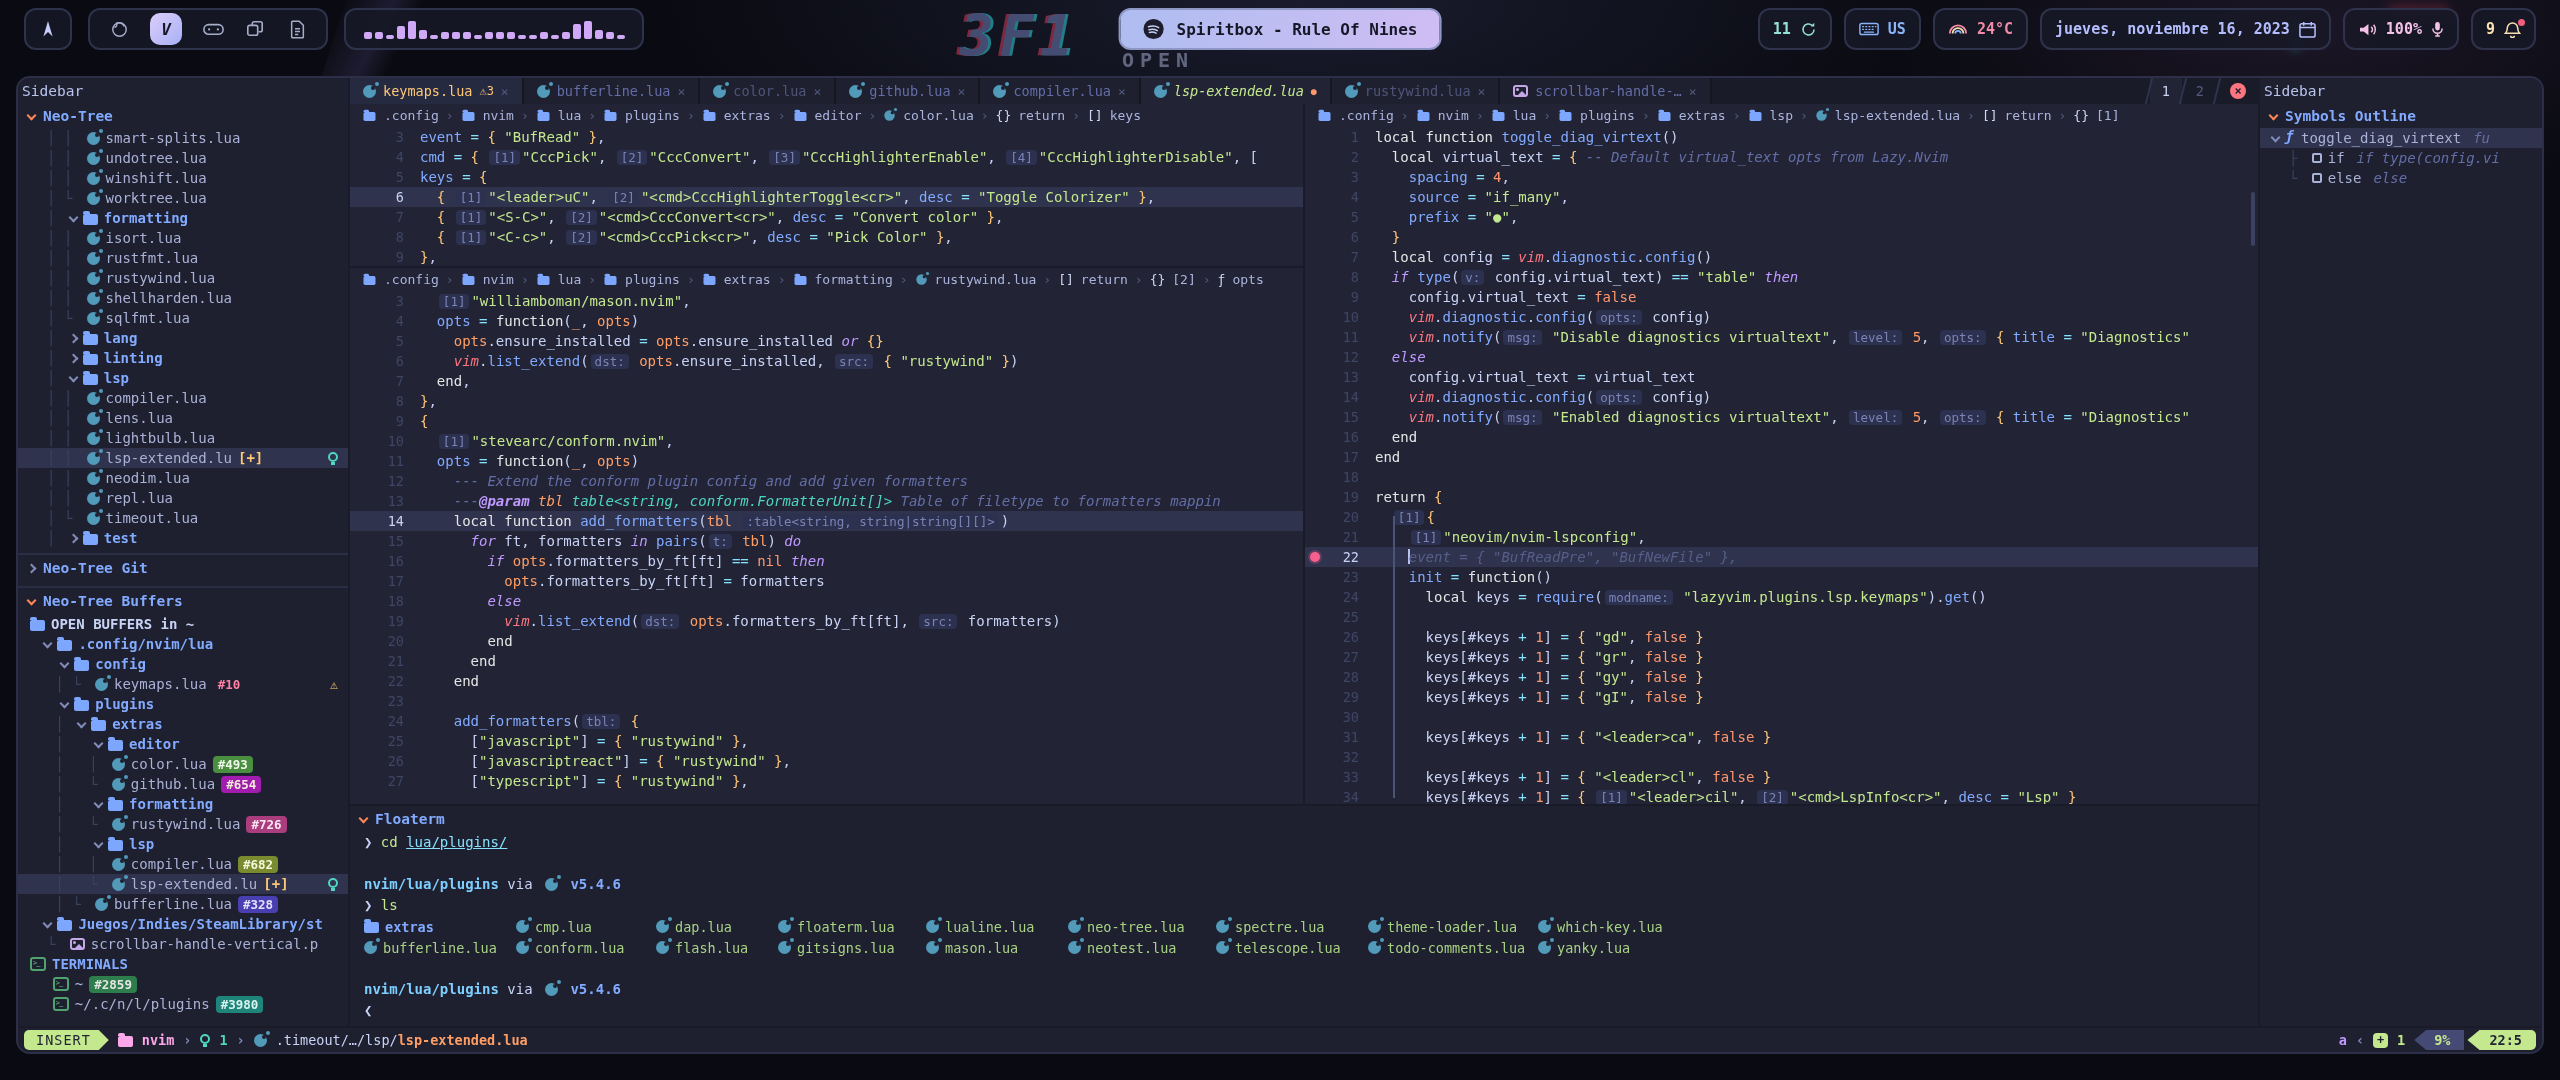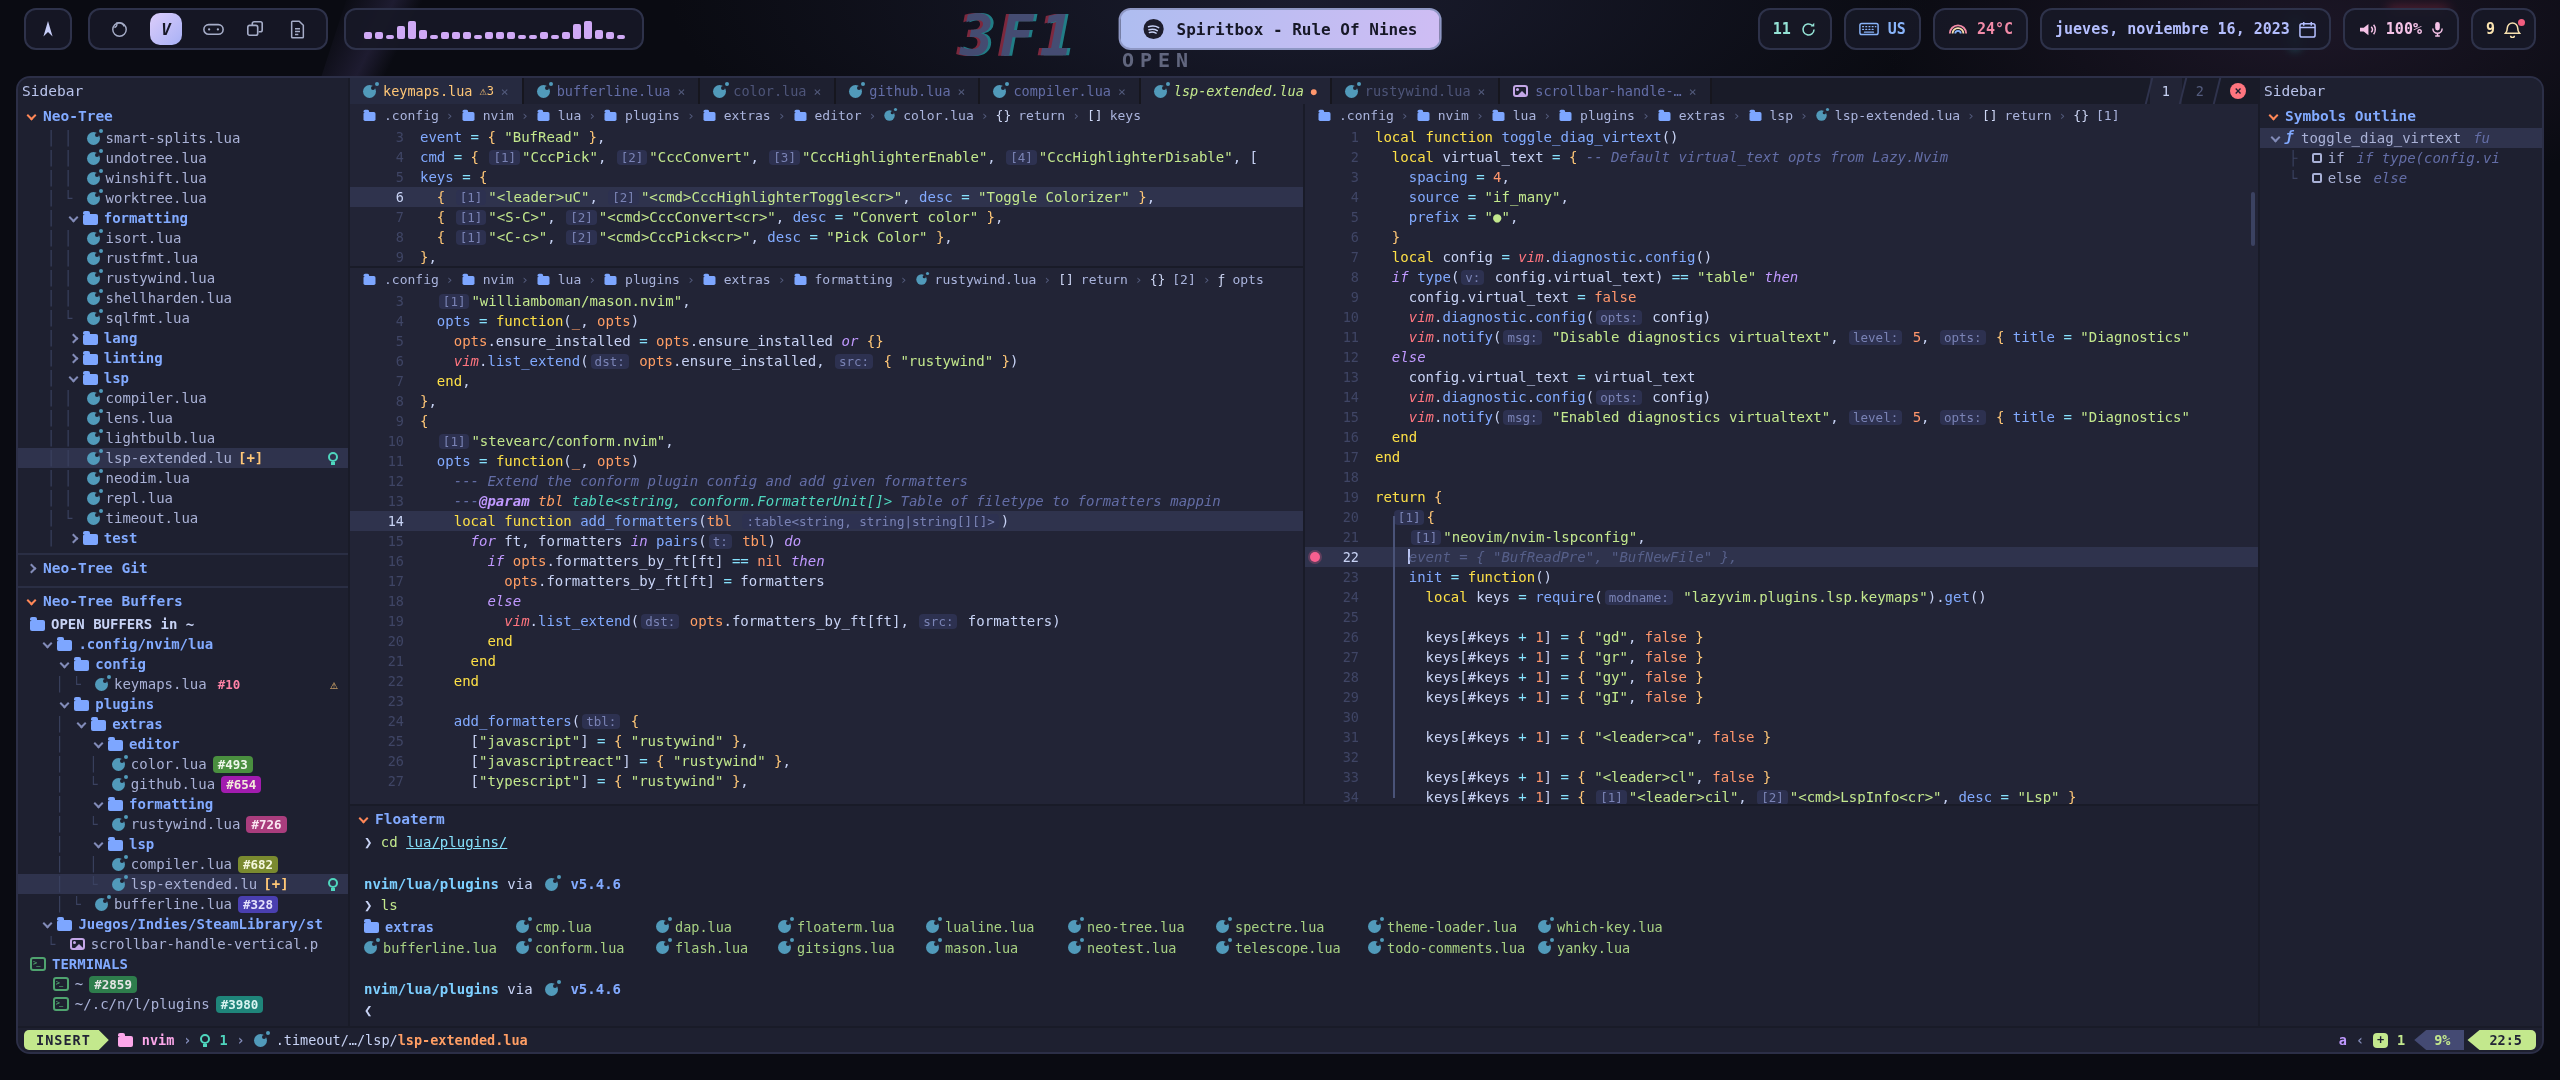--- a/index.html
+++ b/index.html
@@ -94,21 +94,21 @@
   .crumb{height:22px;display:flex;align-items:center;gap:7px;padding:0 12px;font-size:13px;background:#222436;flex:none;overflow:hidden;white-space:nowrap}
   .csep{color:#545c7e}.ctxt{color:#aab4dd}.csym{color:#cdd6f4}
   .crumb .ic{transform:scale(.8)}
   .code{flex:1;overflow:hidden;padding-top:1px}
   .cl{display:flex;height:20px;line-height:20px;white-space:pre}
   .cl.cur{background:#2f334d}
   .cl.cur .ln{color:#c8d3f5}
   .sign{width:20px;display:flex;align-items:center;justify-content:center;flex:none}
   .ln{width:34px;text-align:right;color:#3f4565;margin-right:16px;font-size:13.5px;flex:none}
   .ct{flex:1;overflow:hidden;font-size:14px}
-  .tk-w{color:#c8d3f5}.tk-k{color:#fde047}.tk-ki{color:#c099ff;font-style:italic}
+  .tk-w{color:#c8d3f5}.tk-k{color:#e5e5e5}.tk-ki{color:#c099ff;font-style:italic}
   .tk-f{color:#82aaff}.tk-s{color:#c3e88d}.tk-n{color:#ff966c}
   .tk-c{color:#636da6;font-style:italic}.tk-ck{color:#c099ff;font-style:italic;font-weight:700}
   .tk-ca{color:#ff9e64;font-style:italic}.tk-ct{color:#4fd6be;font-style:italic}
   .tk-v{color:#ff757f;font-style:italic}.tk-o{color:#86e1fc}.tk-y{color:#ffc777}.tk-a{color:#ff9e64}
   .tk-h{background:#2d3150;color:#7a83b5;border-radius:4px;padding:0 4px;margin:0 2px;font-size:12.5px}
   .tk-d{color:#565f89;font-style:italic}
   .caret{display:inline-block;width:2px;height:15px;background:#b8c3f0;margin:0 -1px;vertical-align:-2px}
   .scopeline{position:absolute;left:88px;top:412px;width:2px;height:282px;background:#4a5378}
   .minimapbar{position:absolute;right:3px;top:88px;width:4px;height:54px;background:#3b4261;border-radius:2px}
 
@@ -116,21 +116,21 @@
   .floaterm{height:222px;border-top:2px solid #191b28;background:#1e2030;display:flex;flex-direction:column;flex:none}
   .tline{height:21px;line-height:21px;display:flex;align-items:center;white-space:pre;font-size:14px;padding:0 14px}
   .tt-p{color:#c8d3f5;font-weight:700}.tt-g{color:#c3e88d}.tt-u{color:#86e1fc;text-decoration:underline}
   .tt-path{color:#7dcfff;font-weight:700}.tt-w{color:#c8d3f5}.tt-ver{color:#82aaff;font-weight:700}
   .lsrow{display:grid;grid-template-columns:152px 140px 122px 148px 142px 148px 152px 170px auto;height:21px;padding:0 14px;font-size:13.5px}
   .lsrow .cell{display:flex;align-items:center;gap:6px;color:#a8d283;white-space:nowrap;overflow:hidden}
   .lsrow .cell.dir{color:#82aaff;font-weight:600}
 
   
   .statusline{height:26px;background:#1e2030;border-top:2px solid #191b28;display:flex;align-items:center;padding:0 6px;flex:none;font-size:13.5px}
-  .seg-mode{background:#c3e88d;color:#222436;font-weight:700;letter-spacing:1px;height:20px;line-height:20px;padding:0 18px 0 12px;border-radius:5px 0 0 5px;clip-path:polygon(0 0,calc(100% - 10px) 0,100% 50%,calc(100% - 10px) 100%,0 100%)}
+  .seg-mode{background:#c3e88d;color:#222436;font-weight:400;letter-spacing:1px;height:20px;line-height:20px;padding:0 18px 0 12px;border-radius:5px 0 0 5px;clip-path:polygon(0 0,calc(100% - 10px) 0,100% 50%,calc(100% - 10px) 100%,0 100%)}
   .sl-left{display:flex;align-items:center;gap:9px}
   .sl-right{margin-left:auto;display:flex;align-items:center;gap:9px}
   .sl-sep{color:#828bb8;font-weight:700}
   .sl-cwd{color:#fca7ea;font-weight:700}
   .sl-lsp{color:#4fd6be;font-weight:700}
   .sl-path{color:#c8d3f5}.sl-file{color:#ff9e64;font-weight:700}
   .sl-reg{color:#c099ff;font-weight:700}
   .plusbox{width:15px;height:15px;border-radius:4px;background:#c3e88d;color:#1e2030;display:flex;align-items:center;justify-content:center;font-weight:800;font-size:12px}
   .sl-tab{color:#c3e88d;font-weight:700}
   .seg-prog{background:#444a73;color:#c3e88d;font-weight:700;height:20px;line-height:20px;padding:0 14px 0 20px;clip-path:polygon(0 50%,12px 0,100% 0,100% 100%,12px 100%)}

